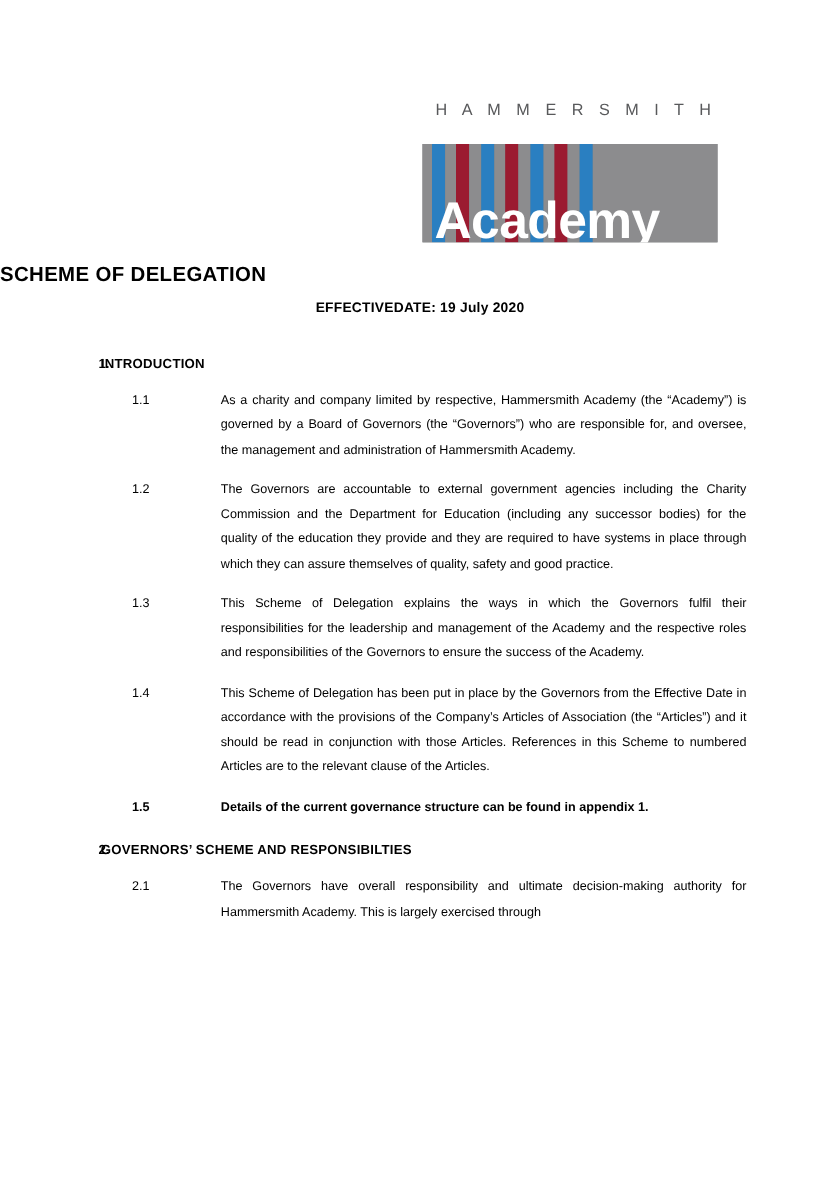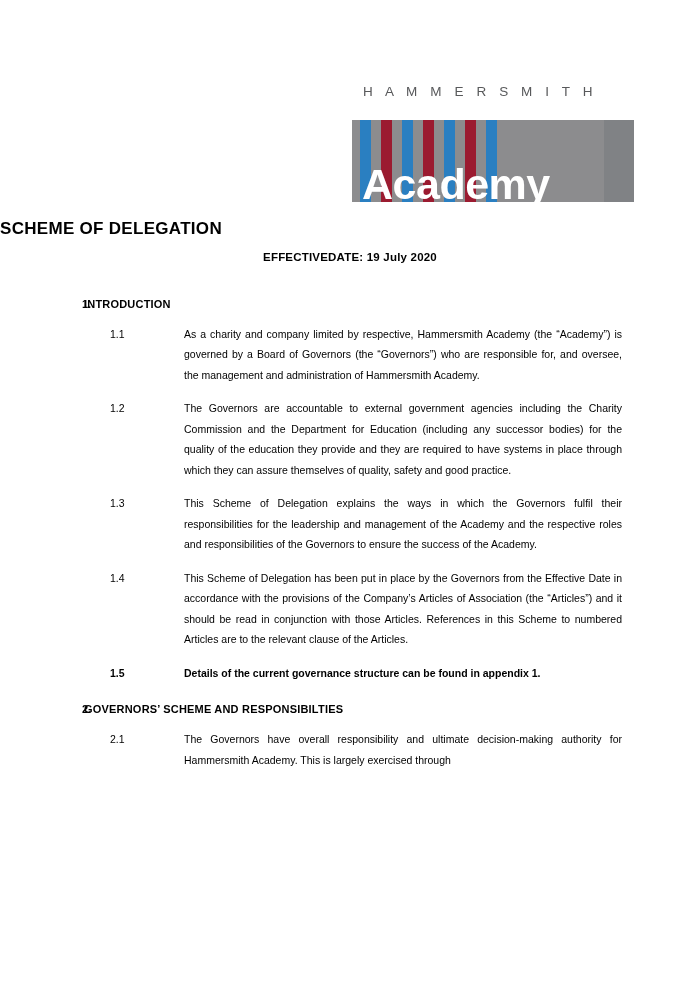--- a/index.html
+++ b/index.html
@@ -32,21 +32,21 @@
     font-weight: 400;
     letter-spacing: 4.6px;
     color: #58595b;
     text-align: center;
     padding-left: 4px;
     margin-bottom: 21px;
     white-space: nowrap;
   }
   .logo-box {
     position: relative;
-    width: 282px;
+    width: 246px;
     height: 82px;
     background: #808285;
     overflow: hidden;
   }
   .logo-stripes {
     position: absolute;
     inset: 0;
     display: flex;
   }
   .logo-stripes i {

